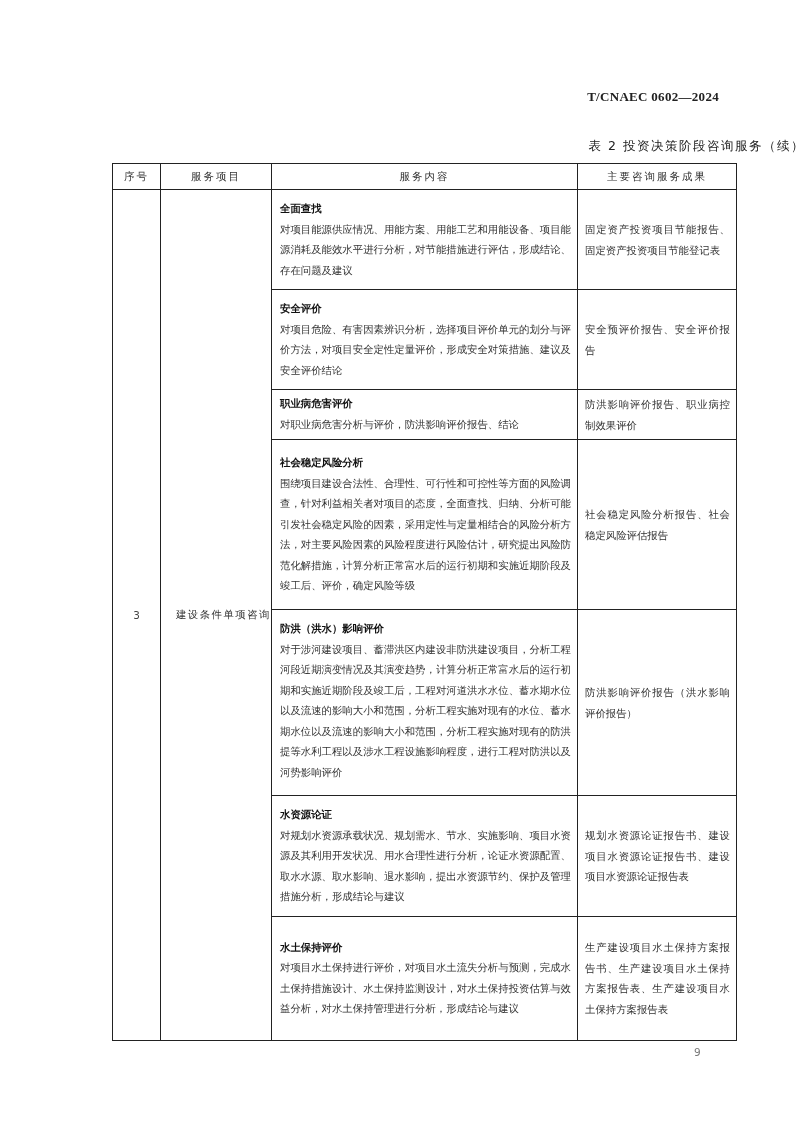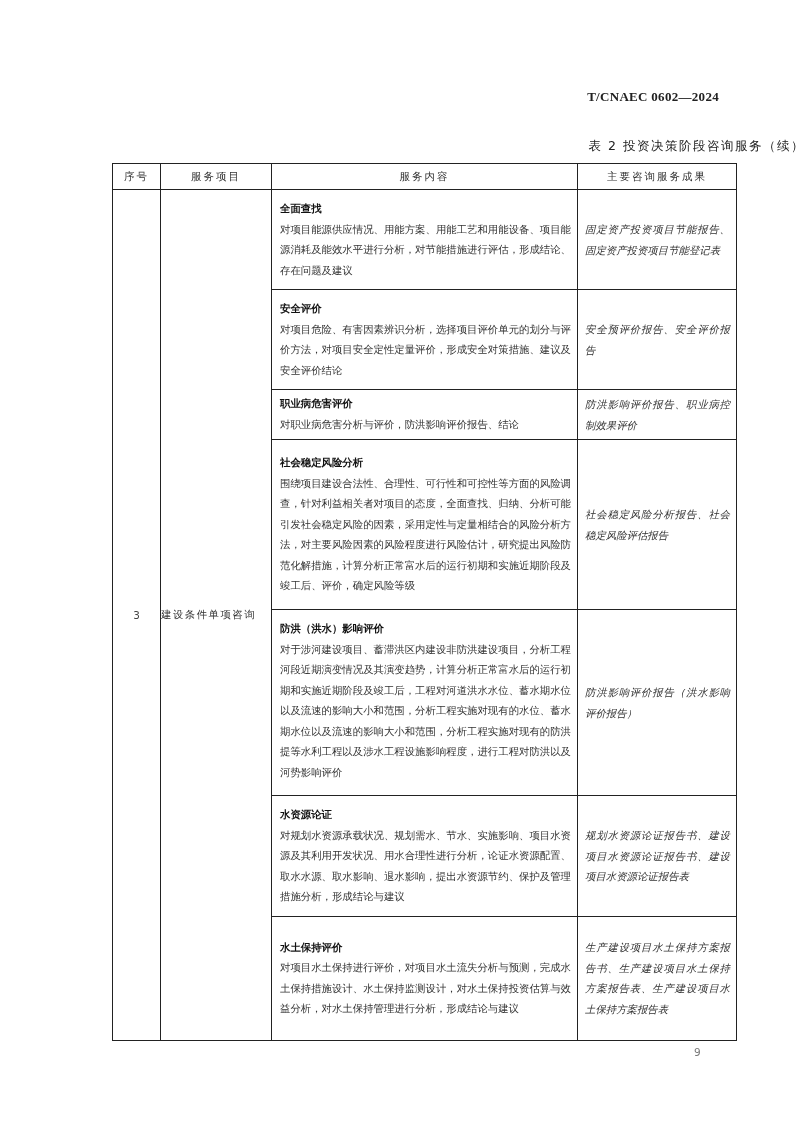--- a/index.html
+++ b/index.html
@@ -11,24 +11,24 @@
                  font-size: 12.5px; font-weight: normal; color: #222; letter-spacing: 1.5px; }
   table.main { position: absolute; left: 96px; top: 163px; width: 624px; border-collapse: collapse;
                table-layout: fixed; font-size: 10.4px; margin-left: 16px; }
   table.main td, table.main th { border: 1.3px solid #222; vertical-align: middle; padding: 0; }
   table.main th { height: 25px; font-weight: normal; text-align: center; color: #333; letter-spacing: 2px; font-size: 10.5px; }
   .col-no { width: 48px; }
   .col-item { width: 111px; }
   .col-content { width: 306px; }
   .col-result { width: 159px; }
   td.no { text-align: center; color: #444; }
-  td.item { text-align: left; letter-spacing: 1.5px; color: #333; }
+  td.item { text-align: right; letter-spacing: 1.5px; color: #333; }
   .content { padding: 8px 6px 9px 8px; line-height: 20.5px; text-align: justify; color: #333; }
   .content .title { font-weight: bold; color: #111; }
-  .result { padding: 4px 6px 4px 7px; line-height: 20.5px; text-align: justify; color: #333; font-style: italic; }
+  .result { padding: 4px 6px 4px 7px; line-height: 20.5px; text-align: justify; color: #333; }
   .page-no { position: absolute; top: 1046px; left: 694px; font-size: 10.5px; color: #777; }
 </style>
 </head>
 <body>
 
 <div class="std-code">T/CNAEC 0602—2024</div>
 
 <div class="table-title">表 2   投资决策阶段咨询服务（续）</div>
 
 <table class="main">

